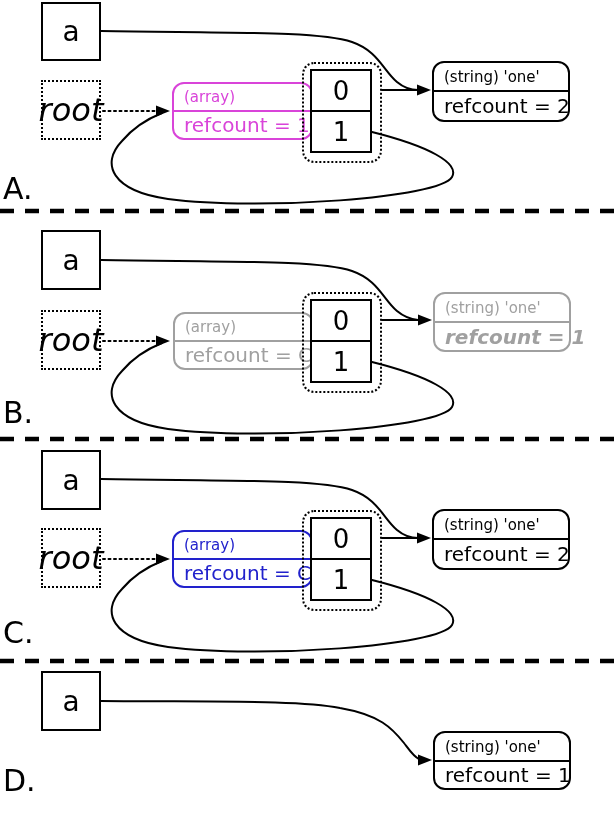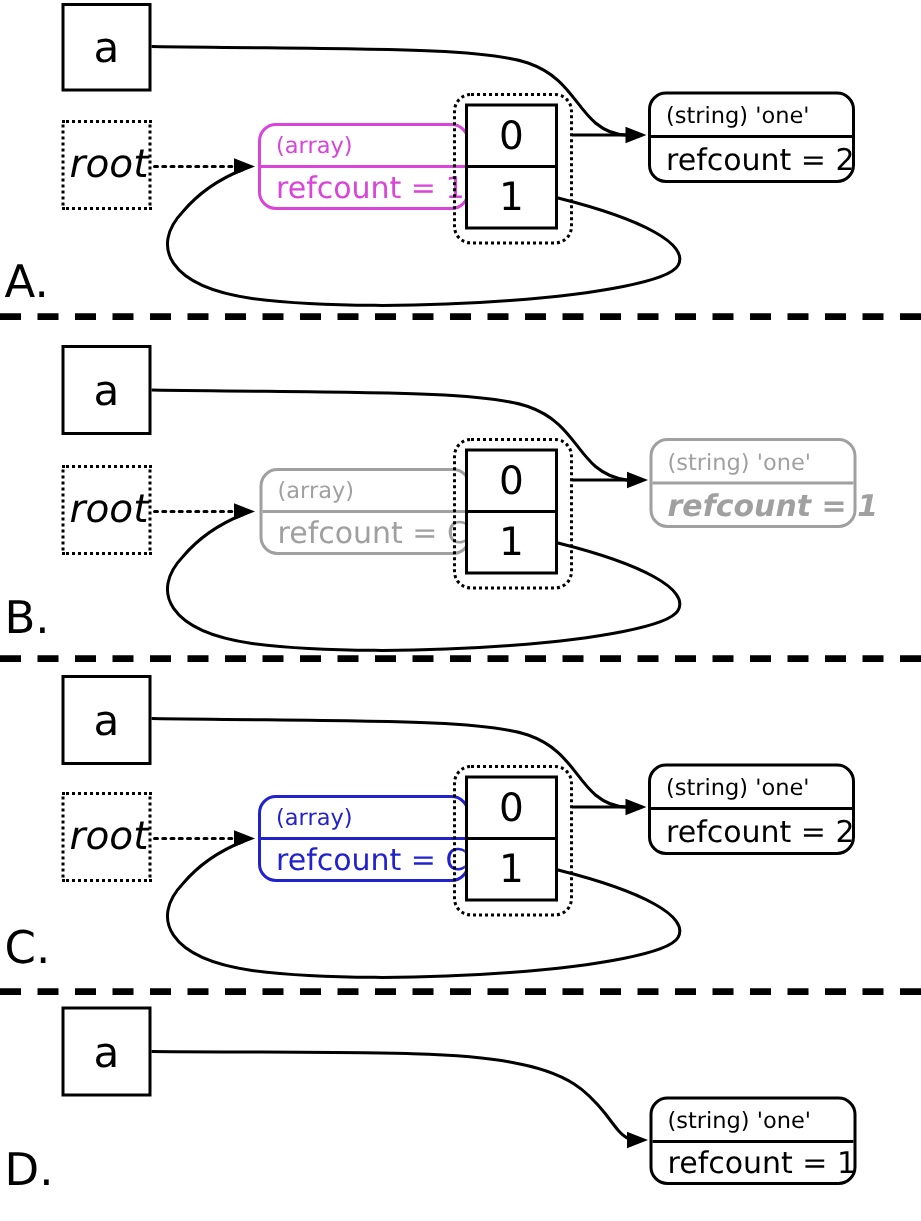--- a/index.html
+++ b/index.html
@@ -2,22 +2,22 @@
 <html><head>
 <meta charset="utf-8">
 <style>
   html,body{margin:0;padding:0;background:#ffffff;}
   #stage{position:relative;width:614px;height:814px;background:#ffffff;overflow:hidden;
          font-family:"DejaVu Sans","Liberation Sans",sans-serif;color:#000;}
   #wires{position:absolute;left:0;top:0;z-index:0;}
   .box{position:absolute;box-sizing:border-box;background:#fff;}
   .sq{border:2px solid #000;display:flex;align-items:center;justify-content:center;
       font-size:28px;z-index:2;}
-  .rootbox{border:2px dotted #000;display:flex;align-items:center;justify-content:flex-end;
-      font-size:26px;font-style:italic;z-index:2;}
+  .rootbox{border:2px dotted #000;display:flex;align-items:center;justify-content:center;
+      font-size:32px;font-style:italic;z-index:2;}
   .round{border:2px solid currentColor;border-radius:12px;z-index:1;display:flex;flex-direction:column;}
   .round .r1{height:26px;border-bottom:2px solid currentColor;display:flex;align-items:center;
       padding-left:10px;font-size:15px;white-space:nowrap;}
   .round .r2{flex:1;display:flex;align-items:center;padding-left:10px;font-size:20px;white-space:nowrap;}
   .strbox .r1{height:27px;}
   .container{border:2px dotted #000;border-radius:12px;background:transparent;z-index:2;}
   .valuebox{border:2px solid #000;display:flex;flex-direction:column;z-index:3;}
   .valuebox .c1{height:39px;border-bottom:2px solid #000;display:flex;align-items:center;justify-content:center;font-size:26px;}
   .valuebox .c2{flex:1;display:flex;align-items:center;justify-content:center;font-size:26px;}
   .plabel{position:absolute;font-size:30px;line-height:1;z-index:2;}

